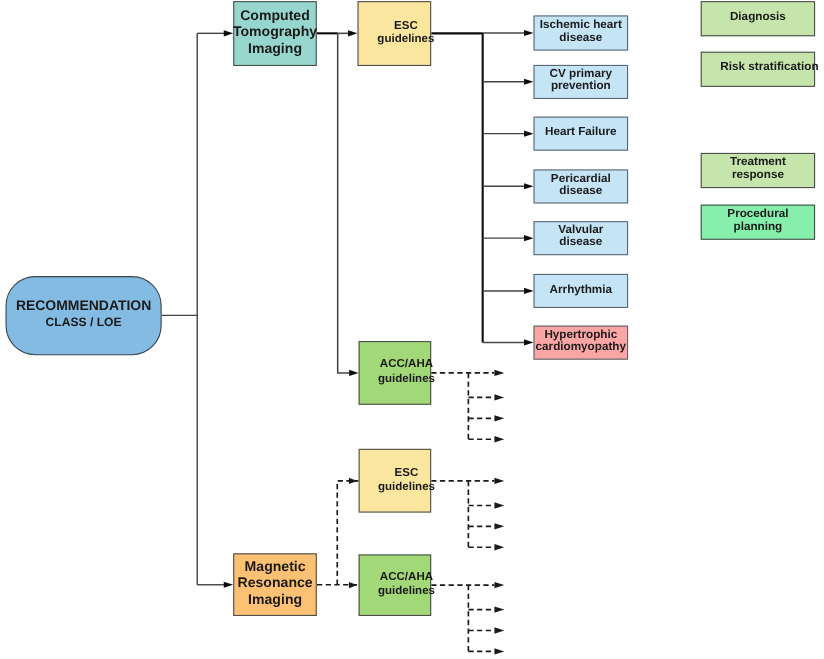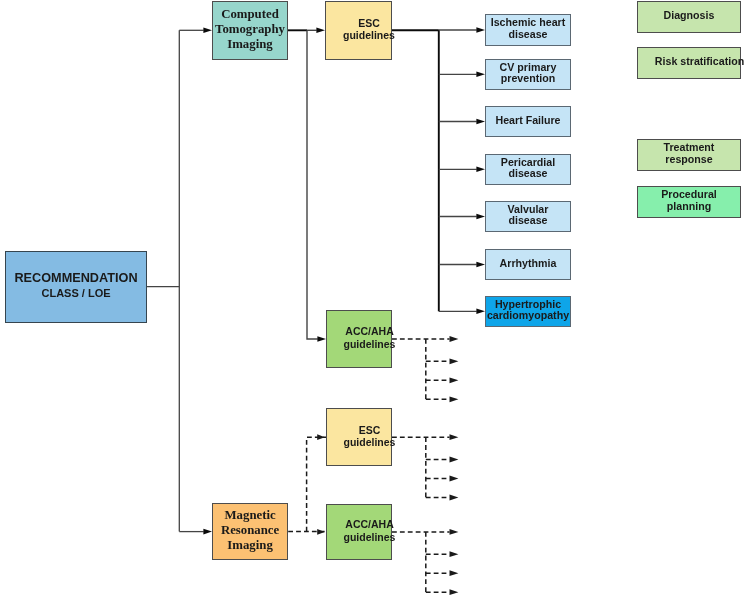--- a/index.html
+++ b/index.html
@@ -10,23 +10,23 @@
   #canvas{position:relative;width:749px;height:599px;background:#fff;}
   #wires{position:absolute;left:0;top:0;width:749px;height:599px;}
   #nodes{position:absolute;left:0;top:0;width:749px;height:599px;}
 
   .node{position:absolute;box-sizing:border-box;border:1.3px solid #4d4d4d;
         display:flex;flex-direction:column;align-items:center;
         justify-content:center;text-align:center;color:#1a1a1a;
         font-weight:bold;line-height:11.5px;}
   .node span{display:block;white-space:nowrap;position:relative;top:-1.2px;}
 
-  .root{font-size:12.7px;line-height:14.8px;}
+  .root{font-size:12.7px;line-height:14.8px;border-radius:27px;}
   .root .sub{font-size:11px;line-height:14.8px;}
-  .modality{font-size:12.8px;line-height:14.95px;font-family:Liberation Serif, serif;}
+  .modality{font-size:12.8px;line-height:14.95px;}
   .guideline{font-size:10.5px;line-height:12.4px;padding-left:21px;}
   .indication{font-size:10.65px;line-height:11.5px;}
   .purpose{font-size:10.65px;line-height:11.5px;}
 </style>
 </head>
 <body>
 
 <div id="canvas">
 
   <svg id="wires" width="749" height="599" viewBox="0 0 749 599" xmlns="http://www.w3.org/2000/svg">
@@ -140,21 +140,21 @@
       <span>Pericardial</span>
       <span>disease</span>
     </div>
     <div class="node indication" style="left: 485px; top: 200.8px; width: 86px; height: 31.4px; background: rgb(197, 228, 246); border-color: rgb(91, 104, 115); color: rgb(26, 26, 26);">
       <span>Valvular</span>
       <span>disease</span>
     </div>
     <div class="node indication" style="left: 485px; top: 248.8px; width: 86px; height: 31.4px; background: rgb(197, 228, 246); border-color: rgb(91, 104, 115); color: rgb(26, 26, 26);">
       <span>Arrhythmia</span>
     </div>
-    <div class="node indication" style="left: 485px; top: 295.6px; width: 86px; height: 31.4px; background: #0ea5e9; border-color: rgb(91, 104, 115); color: rgb(26, 26, 26);">
+    <div class="node indication" style="left: 485px; top: 295.6px; width: 86px; height: 31.4px; background: #fca5a5; border-color: rgb(91, 104, 115); color: rgb(26, 26, 26);">
       <span>Hypertrophic</span>
       <span>cardiomyopathy</span>
     </div>
 
     <div class="node purpose" style="left: 637px; top: 1.4px; width: 104px; height: 32px; background: rgb(198, 229, 173); border-color: rgb(77, 77, 77); color: rgb(26, 26, 26);">
       <span>Diagnosis</span>
     </div>
     <div class="node purpose" style="left: 637px; top: 47.4px; width: 104px; height: 31.5px; background: rgb(198, 229, 173); border-color: rgb(77, 77, 77); color: rgb(26, 26, 26); padding-left: 21px;">
       <span>Risk stratification</span>
     </div>

